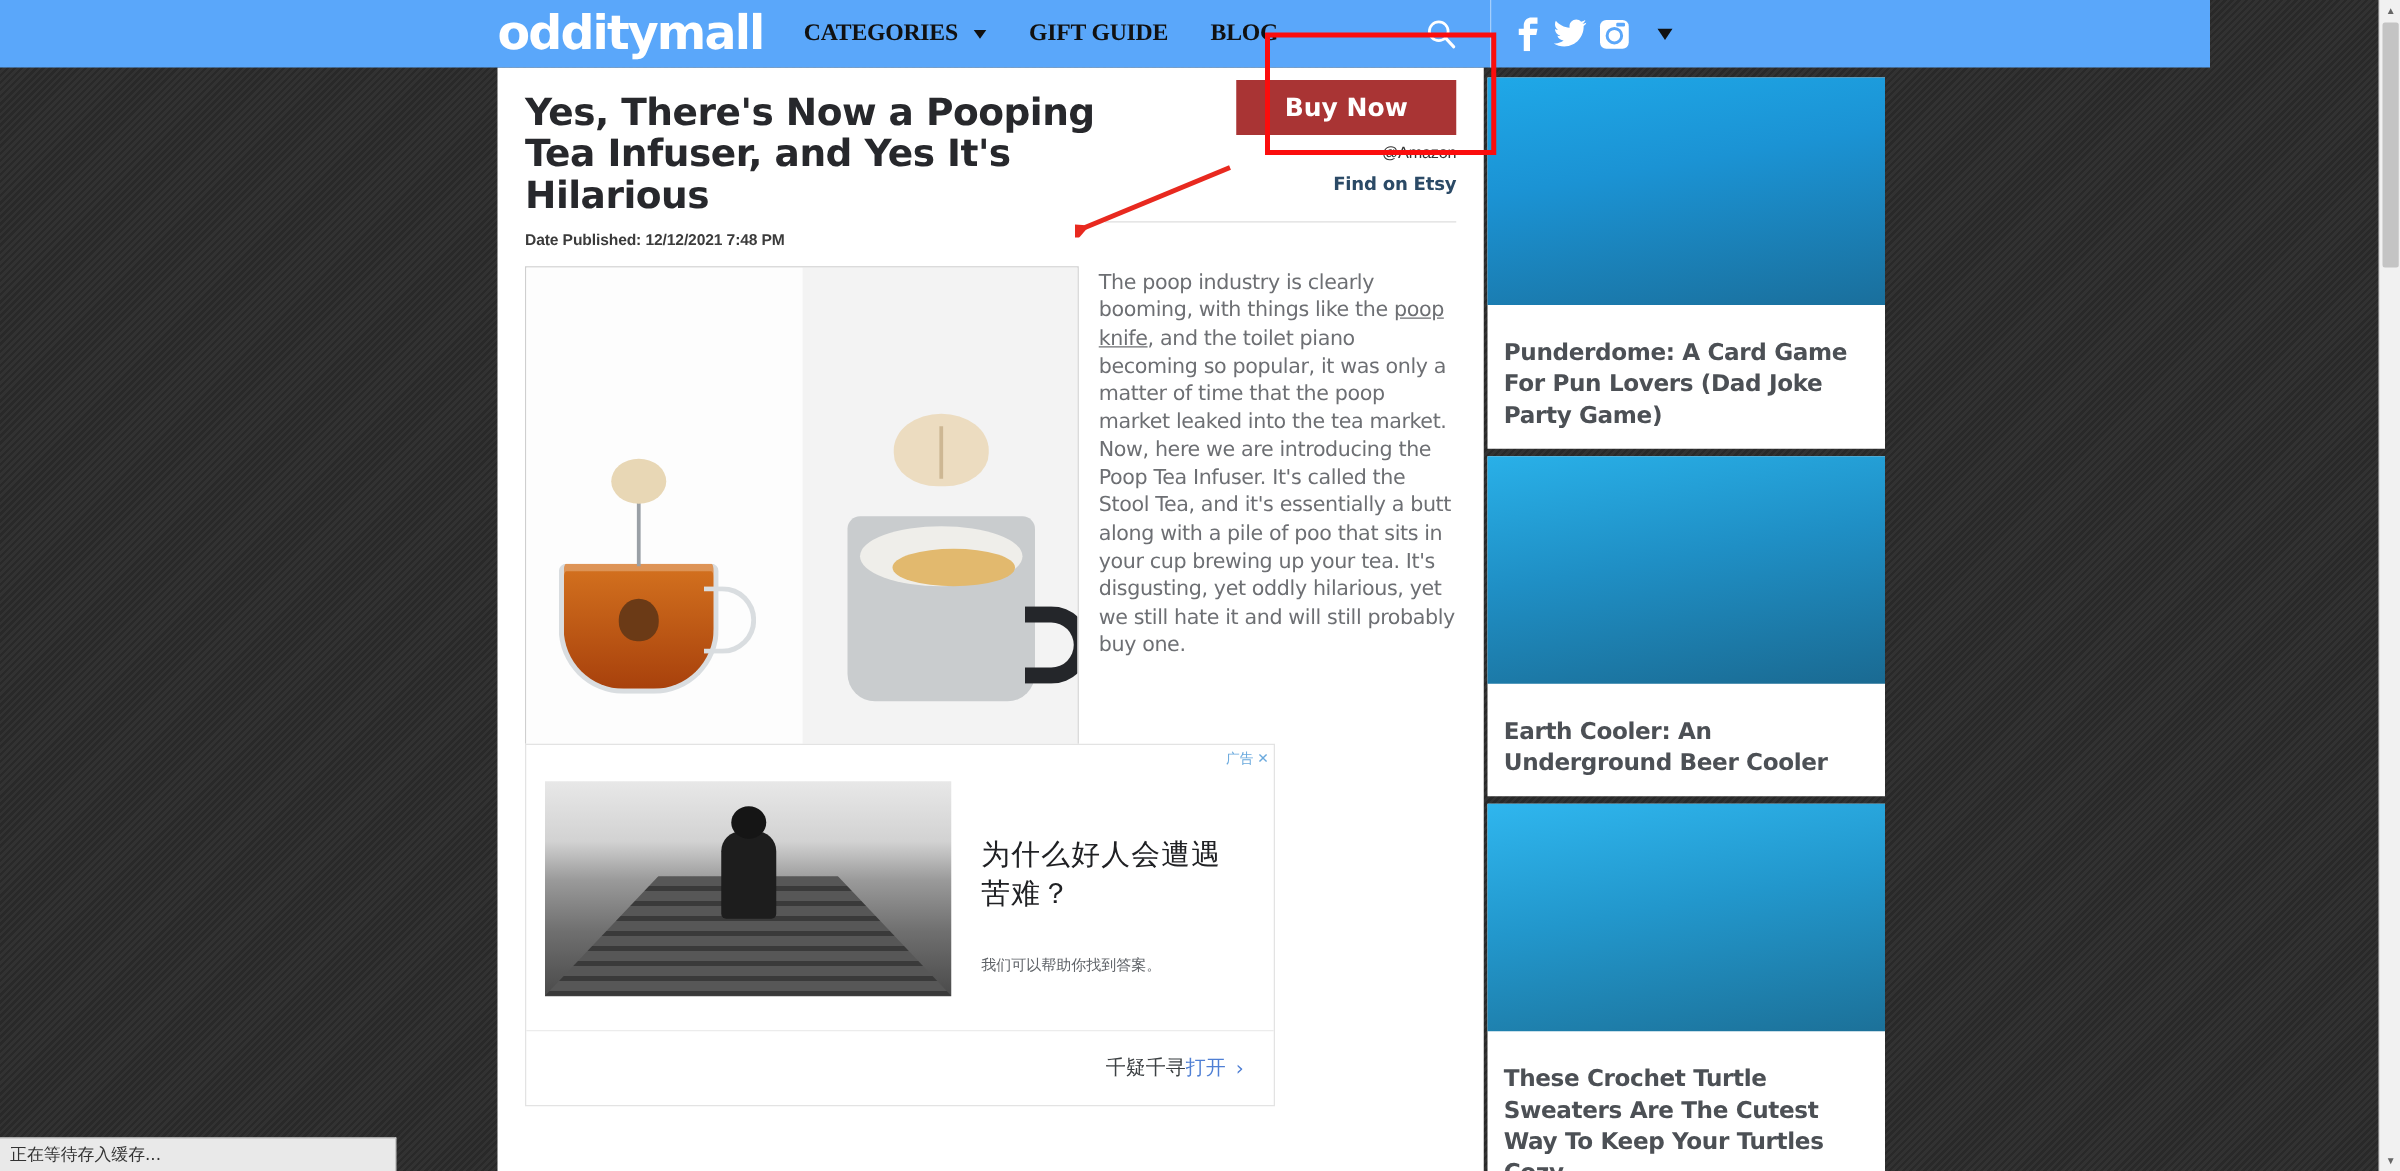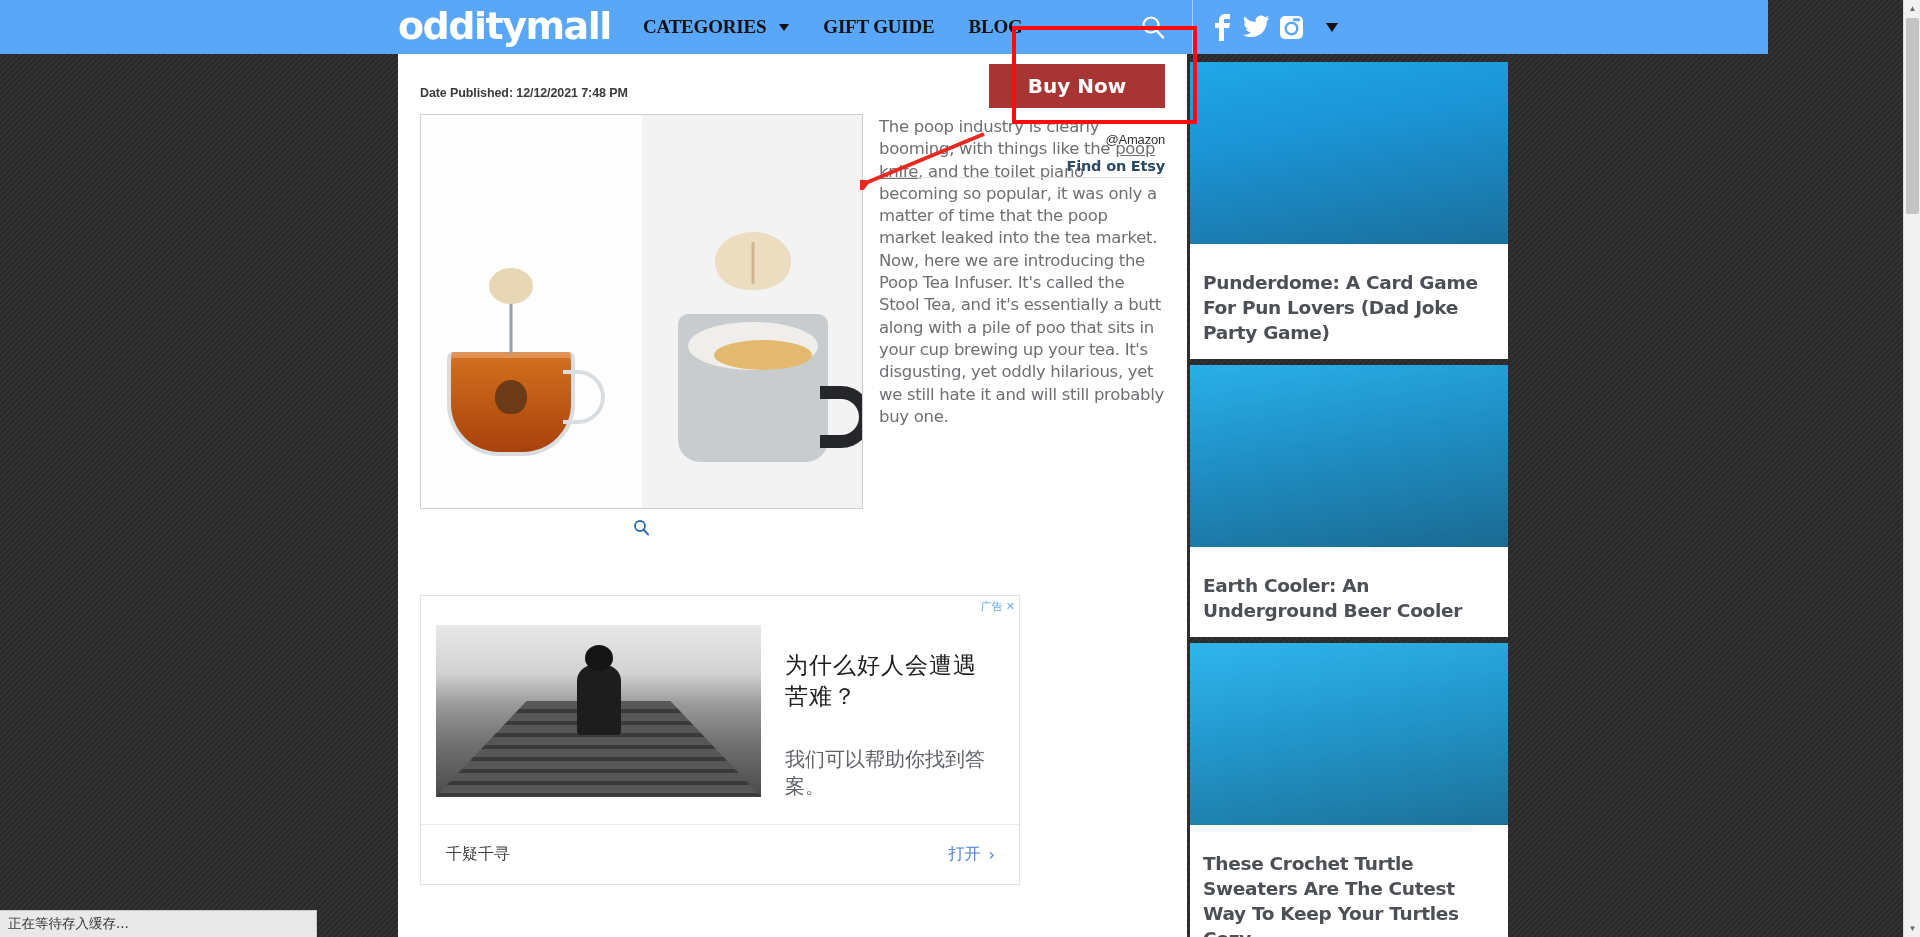--- a/index.html
+++ b/index.html
@@ -119,21 +119,21 @@
   .buy-now-btn {
     display: block; width: 176px; height: 44px;
     background: #a93434;
     color: #ffffff;
     font-size: 20px; font-weight: 700;
     border: none; cursor: pointer;
     line-height: 44px; text-align: center;
     font-family: "DejaVu Sans", sans-serif;
   }
   .amazon-tag {
-    margin-top: 24px;
+    margin-top: 6px;
     font-size: 13px;
     color: #333333;
     letter-spacing: -0.2px;
   }
   .find-etsy {
     margin-top: 11px;
     font-size: 14.5px;
     color: #2b4a66;
     font-weight: 700;
     cursor: pointer;
@@ -280,29 +280,29 @@
     position: absolute; left: 0; bottom: 0; width: 100%; height: 96px;
     background: repeating-linear-gradient(0deg, #3a3a3a 0px, #3a3a3a 4px, #575757 4px, #575757 12px);
     clip-path: polygon(28% 0%, 72% 0%, 100% 100%, 0% 100%);
   }
   .ad-text { flex: 1; padding: 34px 30px 0 34px; }
   .ad-title {
     font-size: 23px; color: #202124; letter-spacing: 1px;
     font-family: "DejaVu Sans", sans-serif;
   }
   .ad-sub {
-    margin-top: 34px; font-size: 20px; color: #5f6368;
+    margin-top: 34px; font-size: 12px; color: #5f6368;
     font-family: "DejaVu Sans", sans-serif;
   }
   .ad-foot {
     position: absolute; left: 0; bottom: 0;
     width: 100%; height: 60px;
     border-top: 1px solid #ececec;
     display: flex; align-items: center;
-    justify-content: space-between;
+    justify-content: flex-end;
     padding: 0 24px 0 25px;
   }
   .ad-brand { font-size: 16px; color: #3c4043; font-family: "DejaVu Sans", sans-serif; }
   .ad-open { font-size: 16px; color: #4f7fd4; display: flex; align-items: center; gap: 8px; cursor: pointer; font-family: "DejaVu Sans", sans-serif; }
 
   
   .sidebar {
     position: absolute;
     left: 1190px; top: 8px;
     width: 318px;
@@ -419,20 +419,21 @@
       <span class="white-caret"></span>
     </div>
   </div>
 </div>
 
 <div class="content-area">
 
   <div class="article-col">
     <div class="article-inner">
 
+      <h1 class="headline">Yes, There's Now a Pooping Tea Infuser, and Yes It's Hilarious</h1>
       <div class="date-line">Date Published: 12/12/2021 7:48 PM</div>
 
       <div class="buy-block">
         <button class="buy-now-btn">Buy Now</button>
         <div class="amazon-tag">@Amazon</div>
         <div class="find-etsy">Find on Etsy</div>
       </div>
       <div class="hr-sep"></div>
 
       <div class="body-row">

